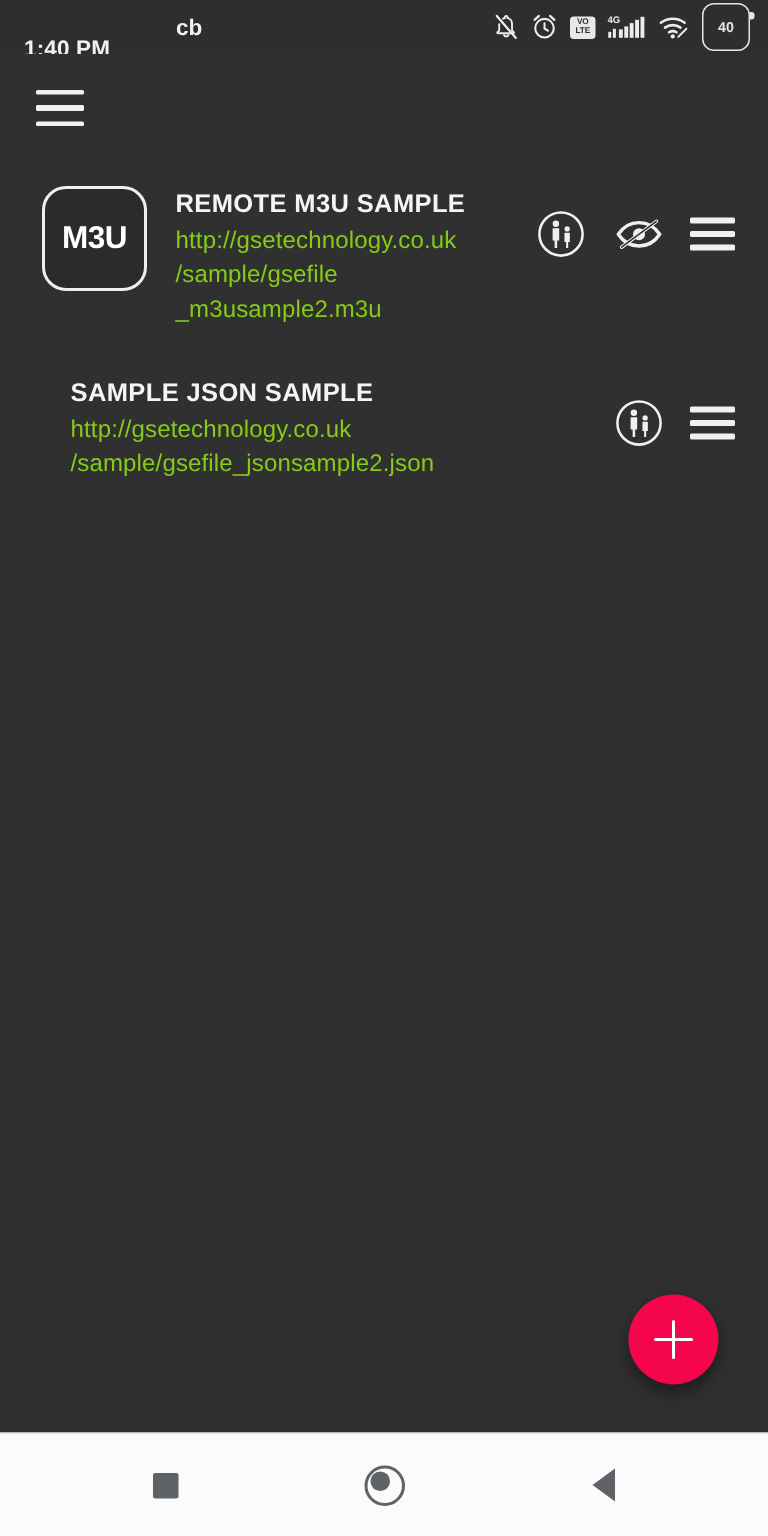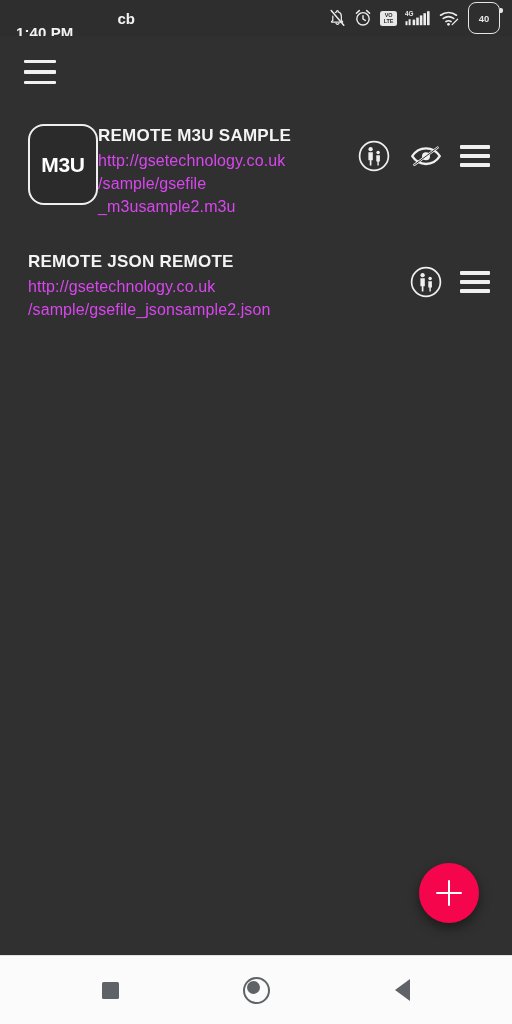--- a/index.html
+++ b/index.html
@@ -140,48 +140,49 @@
   .playlist-row {
     display: flex;
     align-items: flex-start;
     padding: 16px 22px 16px 28px;
     box-sizing: border-box;
     cursor: pointer;
   }
   .badge {
     flex: 0 0 auto;
     width: 70px;
-    height: 81px;
+    height: 70px;
     border: 2.6px solid #efefef;
     border-radius: 16px;
     background: #2b2b2b;
     display: flex;
     align-items: center;
     justify-content: center;
     color: #ffffff;
     font-size: 21px;
     font-weight: bold;
     letter-spacing: -0.3px;
     box-sizing: border-box;
   }
   .row-text {
     flex: 1 1 auto;
     min-width: 0;
+    padding-left: 19px;
     padding-top: 1px;
   }
   .row-title {
     color: #f4f4f4;
     font-size: 17px;
     font-weight: bold;
     letter-spacing: 0.25px;
     line-height: 21px;
     white-space: nowrap;
   }
   .row-url {
-    color: #d946ef;
+    color: #84cc16;
     font-size: 16px;
     line-height: 23px;
     margin-top: 3px;
     white-space: pre-line;
     letter-spacing: 0.1px;
   }
   .row-actions {
     flex: 0 0 auto;
     display: flex;
     align-items: center;
@@ -390,21 +391,21 @@
           <span></span>
           <span></span>
           <span></span>
         </div>
 
       </div>
     </div>
 
     <div class="playlist-row">
       <div class="row-text">
-        <div class="row-title">REMOTE JSON REMOTE</div>
+        <div class="row-title">SAMPLE JSON SAMPLE</div>
         <div class="row-url">http://gsetechnology.co.uk
 /sample/gsefile_jsonsample2.json</div>
       </div>
       <div class="row-actions">
 
         <div class="icon-btn">
           <svg width="34" height="34" viewBox="0 0 34 34">
             <circle cx="17" cy="17" r="14.4" fill="none" stroke="#f0f0f0" stroke-width="1.7"></circle>
             <circle cx="13.6" cy="10.2" r="2.15" fill="#f0f0f0"></circle>
             <path d="M11.4 13.2h4.4v8.1h-1.35v5.1h-1.7v-5.1h-1.35z" fill="#f0f0f0"></path>

